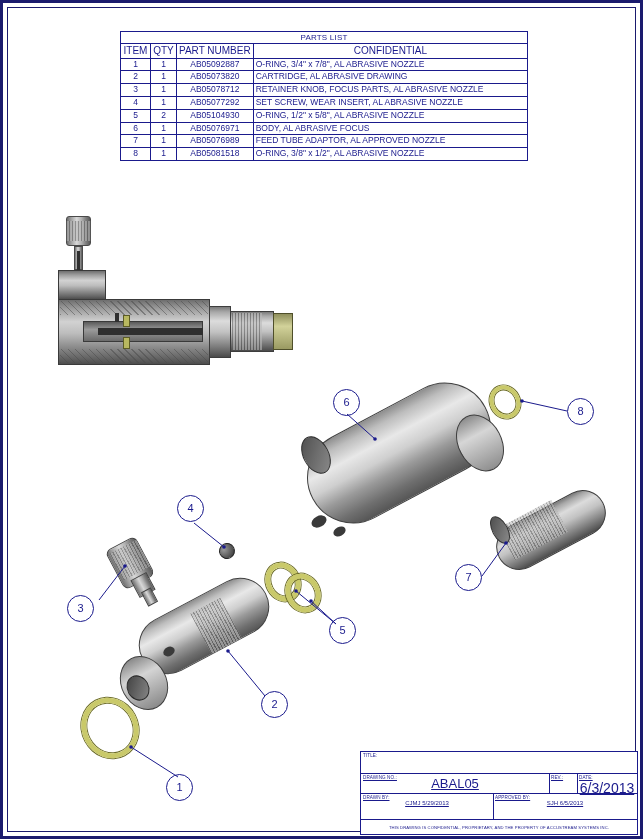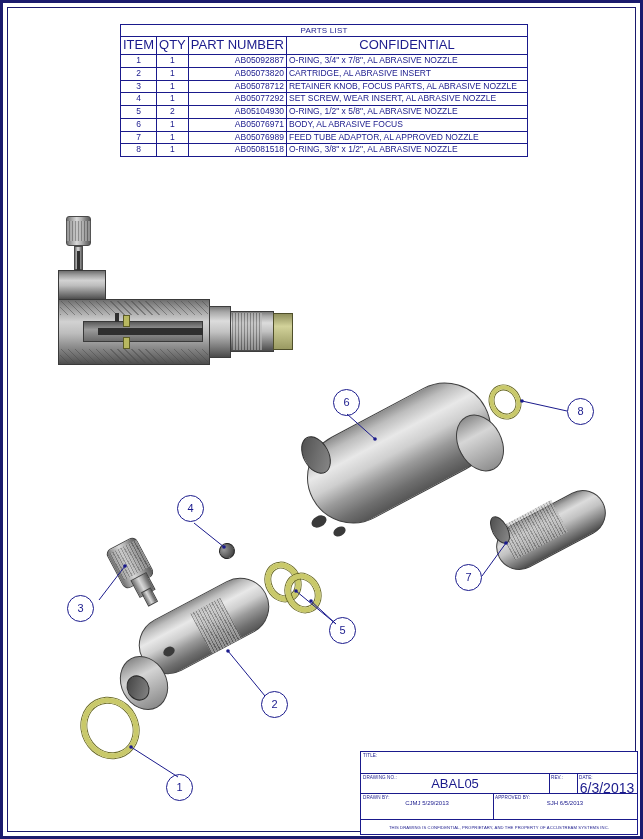--- a/index.html
+++ b/index.html
@@ -19,57 +19,57 @@
   }
   #sheet-inner {
     position: absolute;
     left: 4px; top: 4px; right: 4px; bottom: 4px;
     border: 1px solid #1a1a6e;
   }
 
   
   .parts-list {
     position: absolute;
-    left: 117px; top: 21px;
+    left: 117px; top: 28px;
     width: 408px;
     border-collapse: collapse;
     background: #ffffff;
     font-size: 8.5px;
     color: #1a1a8c;
   }
   .parts-list td, .parts-list th {
     border: 1px solid #1a1a8c;
     padding: 1px 2px;
     font-weight: normal;
     white-space: nowrap;
     line-height: 1.15;
   }
   .pl-title { text-align: center; font-size: 8px; letter-spacing: .2px; }
-  .pl-head td { text-align: center; font-size: 13px; }
+  .pl-head td { text-align: center; font-size: 10px; }
   .c-item { width: 30px; text-align: center; }
   .c-qty  { width: 26px; text-align: center; }
-  .c-pn   { width: 74px; text-align: right; padding-left: 3px; }
+  .c-pn   { width: 74px; text-align: center; padding-left: 3px; }
   .c-desc { text-align: left; padding-left: 3px; }
   .pl-head .c-desc { text-align: center; }
 
   
   .title-block {
     position: absolute;
     left: 357px; top: 748px;
     width: 278px; height: 84px;
     border: 1px solid #1a1a8c;
     background: #ffffff;
     color: #1a1a8c;
     font-size: 7px;
   }
   .tb-row { position: absolute; left: 0; right: 0; border-bottom: 1px solid #1a1a8c; }
   .tb-r1 { top: 0; height: 22px; }
   .tb-r2 { top: 22px; height: 20px; }
   .tb-r3 { top: 42px; height: 16px; }
-  .tb-cell { position: absolute; top: 0; bottom: 12px; }
+  .tb-cell { position: absolute; top: 0; bottom: 12px; text-decoration: underline; }
   .tb-lbl { font-size: 4.6px; line-height: 5px; padding: 1px 2px 0 2px; letter-spacing: .1px; }
   .tb-title-val {
     font-size: 12.5px; text-align: center; margin-top: 1px;
     letter-spacing: .1px;
   }
   .tb-dwg-val { font-size: 13px; text-align: center; font-weight: normal; }
   .vline { position: absolute; top: 0; bottom: 0; width: 0; border-left: 1px solid #1a1a8c; }
   .tb-note {
     position: absolute; left: 0; right: 0; bottom: 0; height: 12px;
     text-align: center; font-size: 4.2px; line-height: 12px; letter-spacing: .1px;
@@ -160,21 +160,21 @@
       <tr>
         <td class="c-item">1</td>
         <td class="c-qty">1</td>
         <td class="c-pn">AB05092887</td>
         <td class="c-desc">O-RING, 3/4" x 7/8", AL ABRASIVE NOZZLE</td>
       </tr>
       <tr>
         <td class="c-item">2</td>
         <td class="c-qty">1</td>
         <td class="c-pn">AB05073820</td>
-        <td class="c-desc">CARTRIDGE, AL ABRASIVE INSERT</td>
+        <td class="c-desc">CARTRIDGE, AL ABRASIVE DRAWING</td>
       </tr>
       <tr>
         <td class="c-item">3</td>
         <td class="c-qty">1</td>
         <td class="c-pn">AB05078712</td>
         <td class="c-desc">RETAINER KNOB, FOCUS PARTS, AL ABRASIVE NOZZLE</td>
       </tr>
       <tr>
         <td class="c-item">4</td>
         <td class="c-qty">1</td>

